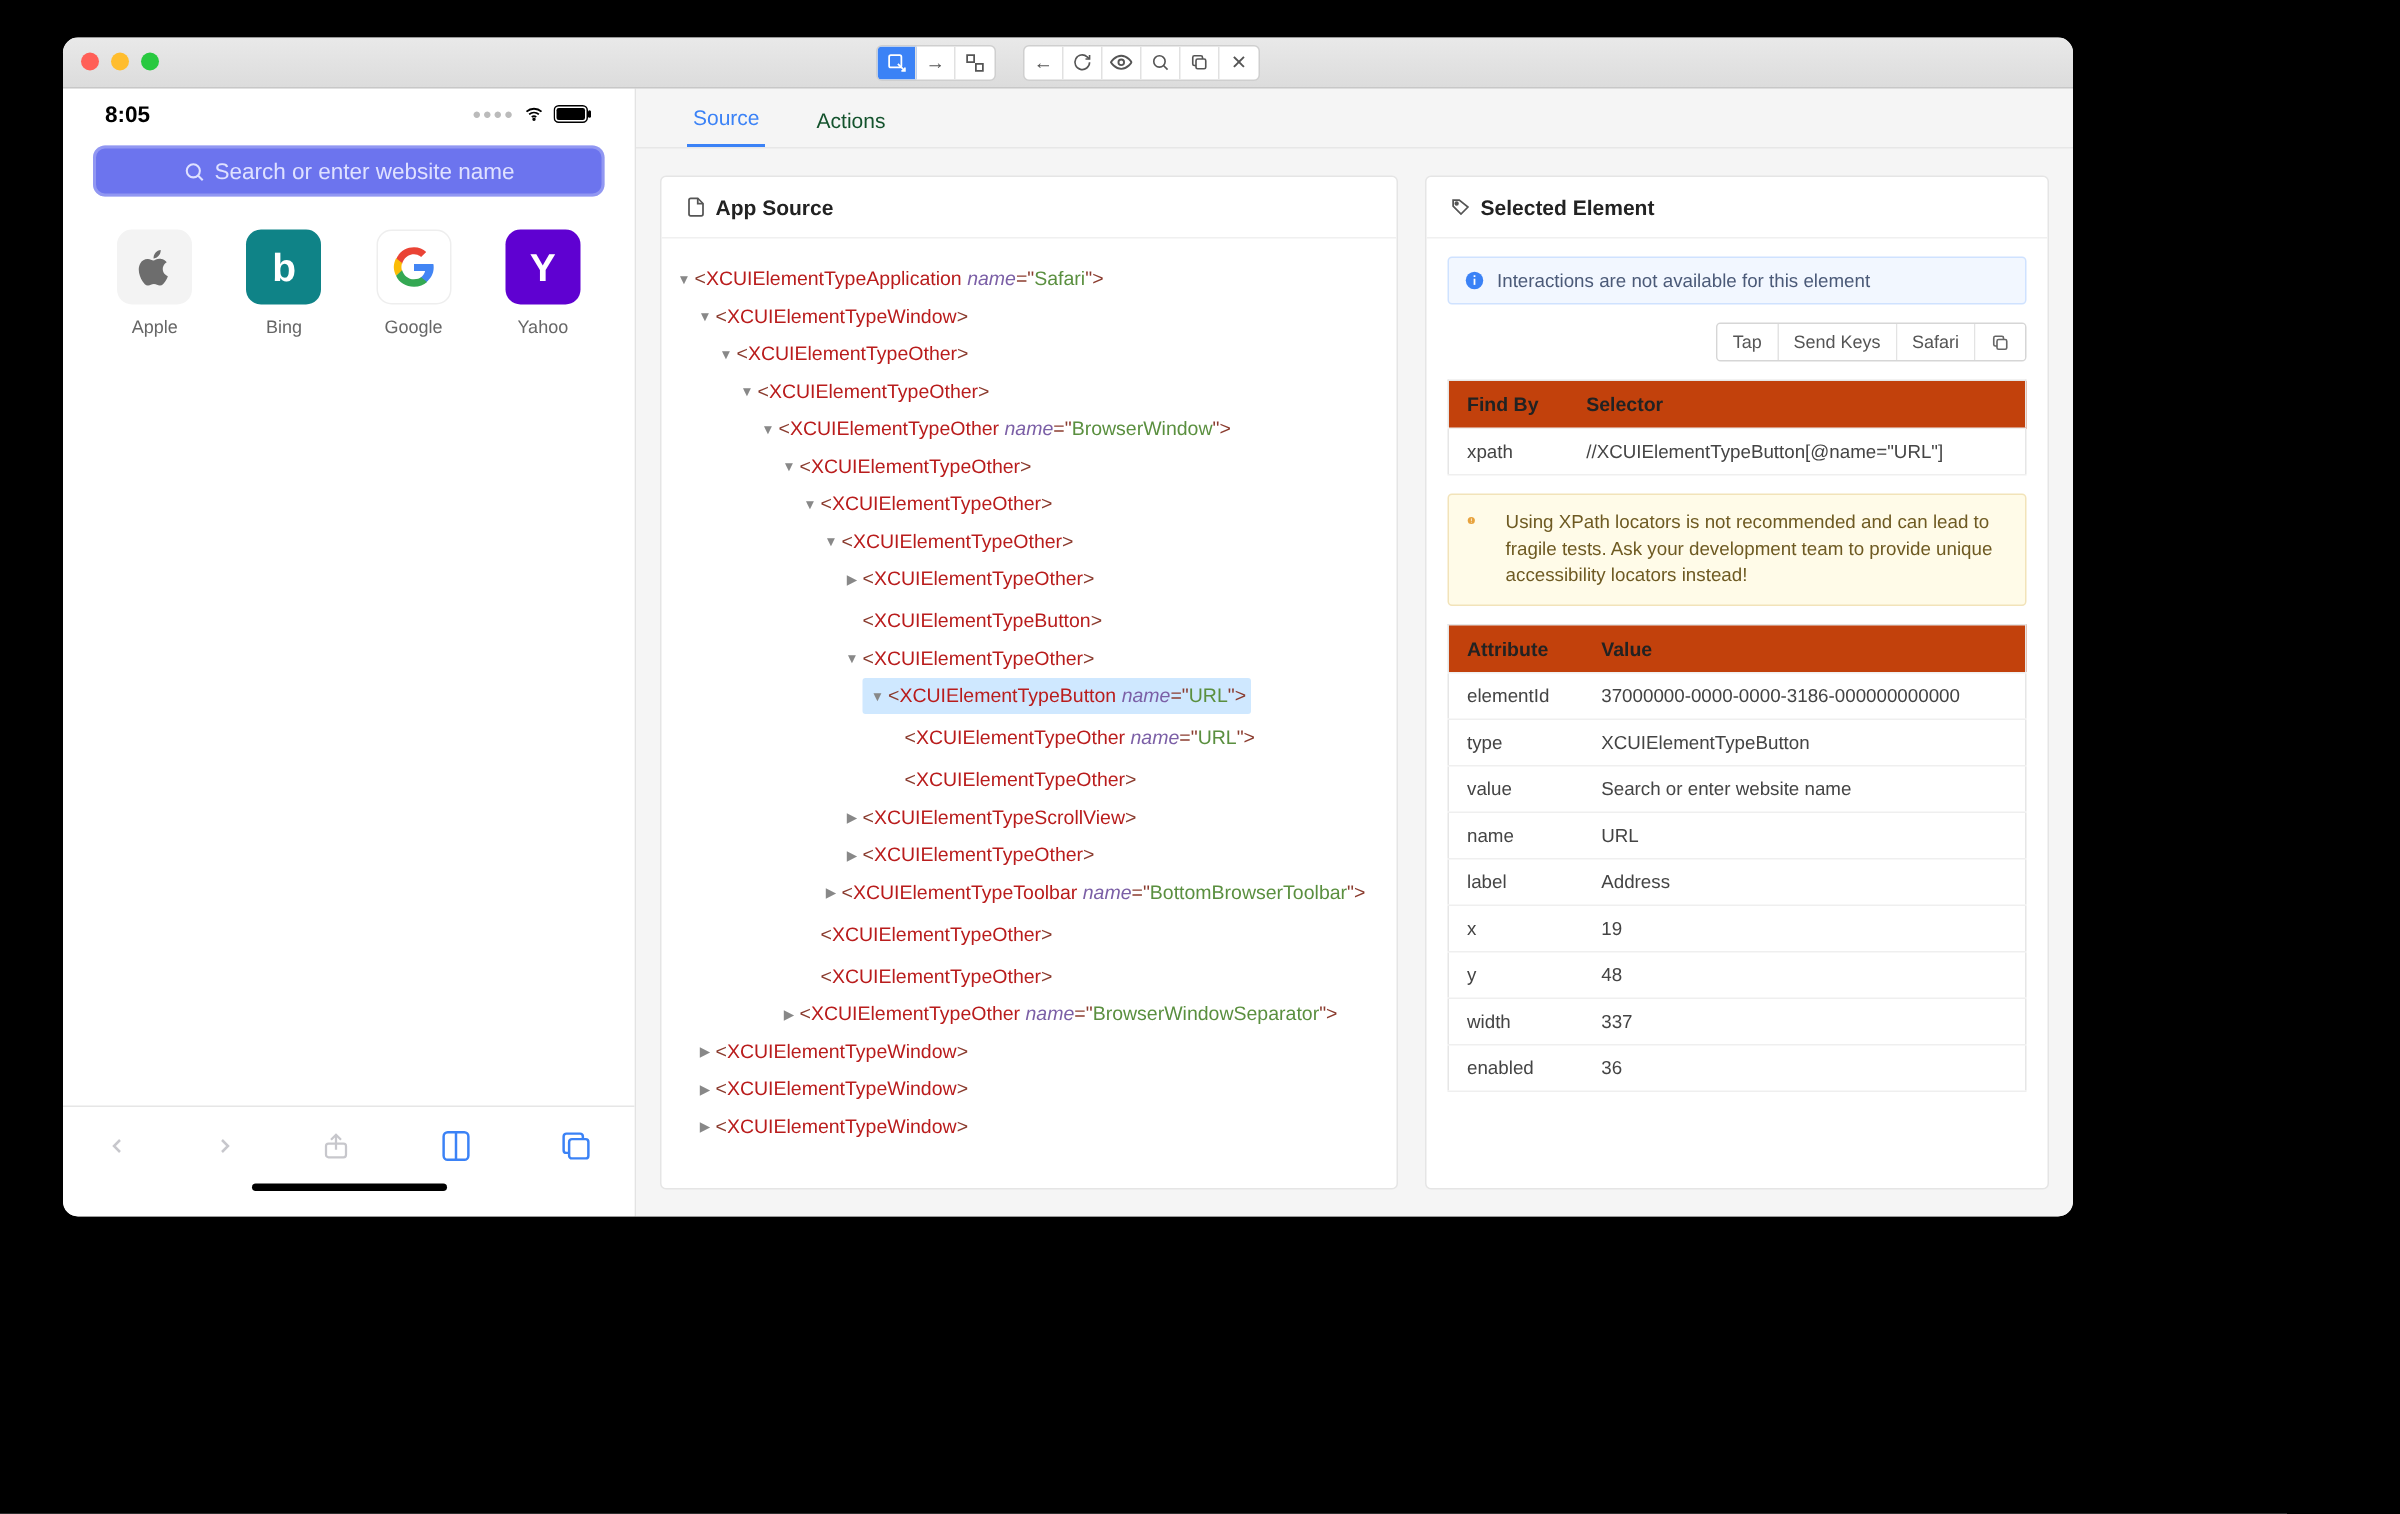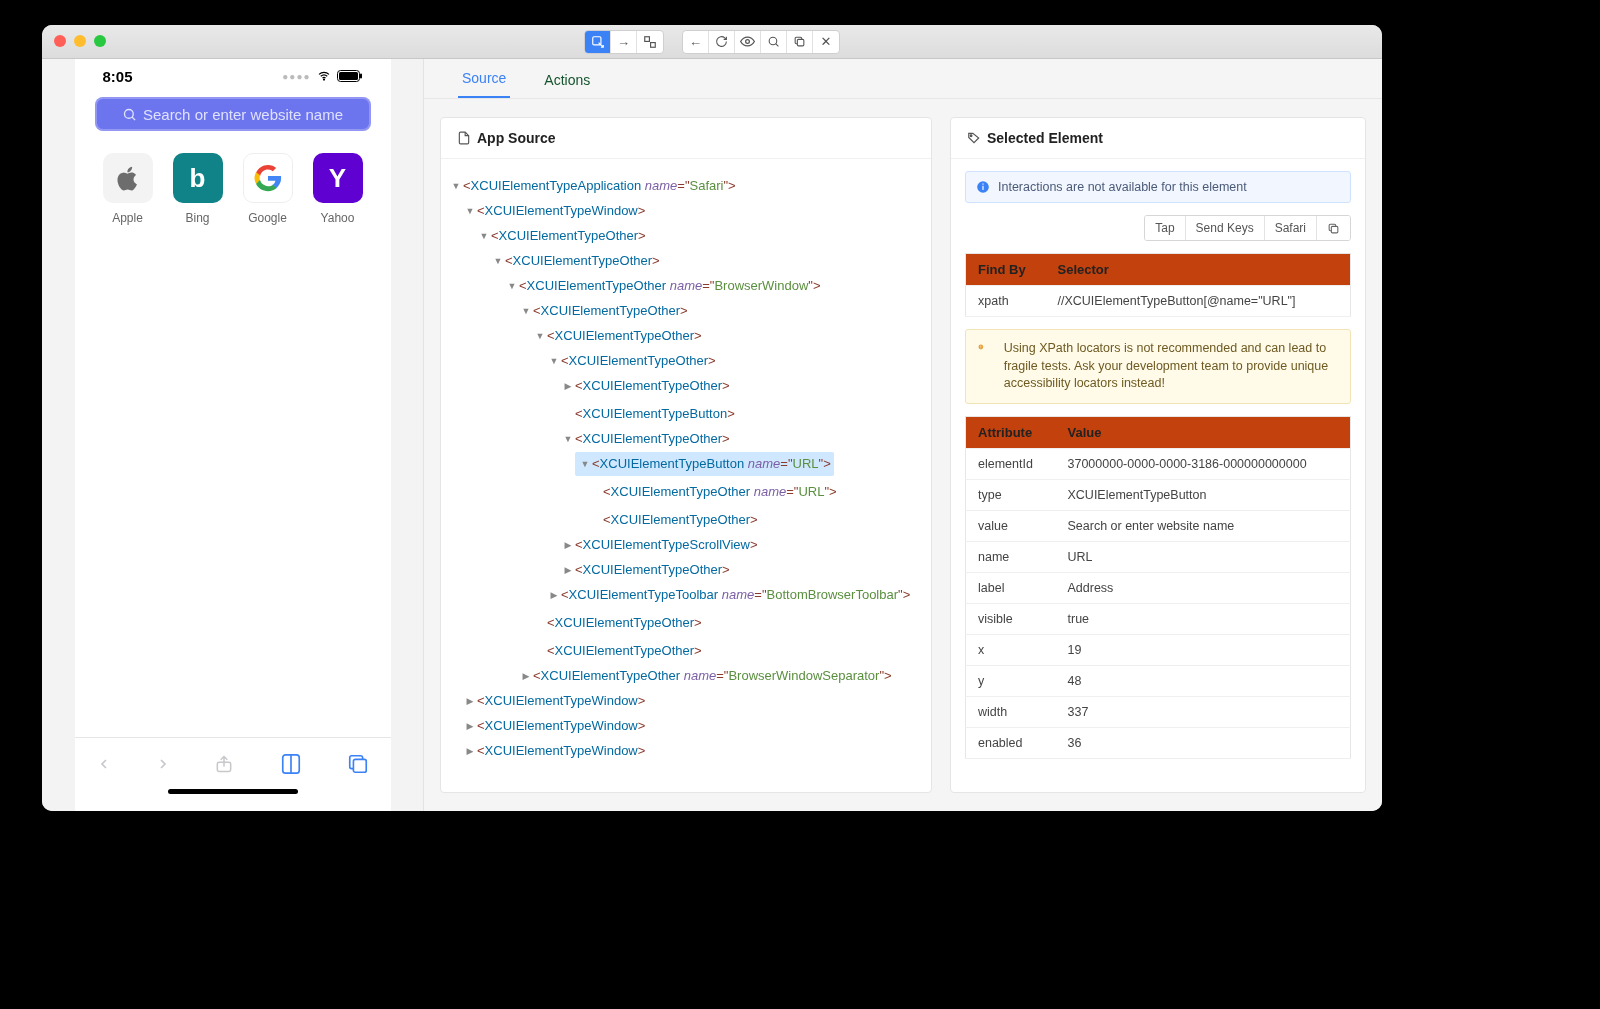--- a/index.html
+++ b/index.html
@@ -14,21 +14,21 @@
   .traffic { position: absolute; left: 12px; top: 10px; display: flex; gap: 8px; }
   .dot { width: 12px; height: 12px; border-radius: 50%; }
   .dot.red { background:#ff5f57; } .dot.yellow{background:#ffbd2e;} .dot.green{background:#28c940;}
   .tbgroups { display:flex; gap:18px; }
   .tbg { display:flex; background:#fff; border:1px solid #cfcfcf; border-radius:4px; overflow:hidden; }
   .tbg .tb { width:26px; height:22px; display:flex; align-items:center; justify-content:center; border-right:1px solid #e1e1e1; font-size:13px; color:#555; cursor:pointer; }
   .tbg .tb:last-child { border-right:none; }
   .tb.active { background:#3b82f6; color:#fff; }
   .body { flex:1; display:flex; min-height:0; }
   
-  .left { width:382px; background:#f3f3f3; border-right:1px solid #e3e3e3; display:flex; flex-direction:column; padding:0;align-items:center; }
+  .left { width:382px; background:#f3f3f3; border-right:1px solid #e3e3e3; display:flex; flex-direction:column; padding:0; }
   .phone { flex:1; display:flex; flex-direction:column; background:#fff; }
   .statusbar { height:30px; display:flex; align-items:center; justify-content:space-between; padding:4px 28px 0; font-size:15px; font-weight:600; }
   .sb-right { display:flex; gap:5px; align-items:center; }
   .searchbar { margin:8px 20px; height:34px; background:#6c74ee; border-radius:8px; display:flex; align-items:center; justify-content:center; gap:6px; color:#dfe1ff; font-size:15px; box-shadow: inset 0 0 0 2px rgba(255,255,255,.25); }
   .favs { display:flex; justify-content:space-around; padding:14px 18px 0; }
   .fav { width:70px; text-align:center; font-size:12px; color:#666; }
   .fav .tile { width:50px; height:50px; margin:0 auto 8px; border-radius:10px; display:flex; align-items:center; justify-content:center; font-size:26px; font-weight:700; color:#fff; }
   .bottombar { height:52px; border-top:1px solid #e6e6e6; display:flex; align-items:center; justify-content:space-around; color:#3b82f6; font-size:22px; }
   .homeindicator { height:22px; display:flex; align-items:flex-start; justify-content:center; }
   .homeindicator div { width:130px; height:5px; background:#000; border-radius:3px; }
@@ -39,21 +39,21 @@
   .tabitem.active { color:#3b82f6; border-bottom:2px solid #3b82f6; }
   .panes { flex:1; display:flex; gap:18px; padding:18px 16px 18px 16px; min-height:0; }
   .card { background:#fff; border:1px solid #e5e5e5; border-radius:4px; display:flex; flex-direction:column; min-height:0; }
   .card.src { flex: 1 1 470px; }
   .card.sel { flex: 0 0 416px; }
   .cardhead { padding:12px 16px; font-size:14px; font-weight:600; color:#222; display:flex; align-items:center; gap:6px; border-bottom:1px solid #f0f0f0;}
   .tree { padding:14px 8px 14px 8px; overflow:auto; font-size:13px; line-height:24px; font-family:-apple-system,Helvetica,sans-serif; }
   .tn { white-space:nowrap; }
   .tn .row { display:inline-flex; align-items:center; height:24px; }
   .tn .arrow { width:14px; display:inline-flex; justify-content:center; color:#888; font-size:9px; user-select:none; cursor:pointer;}
-  .tn .lbl { color:#0369a1; }
+  .tn .lbl { color:#b91c1c; }
   .tn .attrn { color:#7b5fa6; font-style:italic; }
   .tn .attrv { color:#5a8f3f; }
   .tn .punct { color:#8a3b2e; }
   .tn .row.selected { background:#cfe8ff; border-radius:2px; padding:0 3px; }
   
   .selbody { padding:12px 14px; display:flex; flex-direction:column; gap:12px; overflow:auto; font-size:13px; }
   .infobox { border:1px solid #cfe2ff; background:#f2f7ff; border-radius:3px; padding:8px 10px; color:#4b5a78; display:flex; align-items:center; gap:8px; font-size:12.5px;}
   .btnrow { display:flex; justify-content:flex-end; }
   .btnrow .bg { display:flex; border:1px solid #d6d6d6; border-radius:3px; overflow:hidden; height:26px; }
   .btnrow .bg button { border:none; background:#fff; padding:0 10px; font-size:12px; color:#555; border-right:1px solid #e3e3e3; cursor:pointer; }
@@ -380,24 +380,20 @@
                     </tr>
                     <tr>
                       <td>name</td>
                       <td>URL</td>
                     </tr>
                     <tr>
                       <td>label</td>
                       <td>Address</td>
                     </tr>
                     <tr>
-                      <td>visible</td>
-                      <td>true</td>
-                    </tr>
-                    <tr>
                       <td>x</td>
                       <td>19</td>
                     </tr>
                     <tr>
                       <td>y</td>
                       <td>48</td>
                     </tr>
                     <tr>
                       <td>width</td>
                       <td>337</td>

